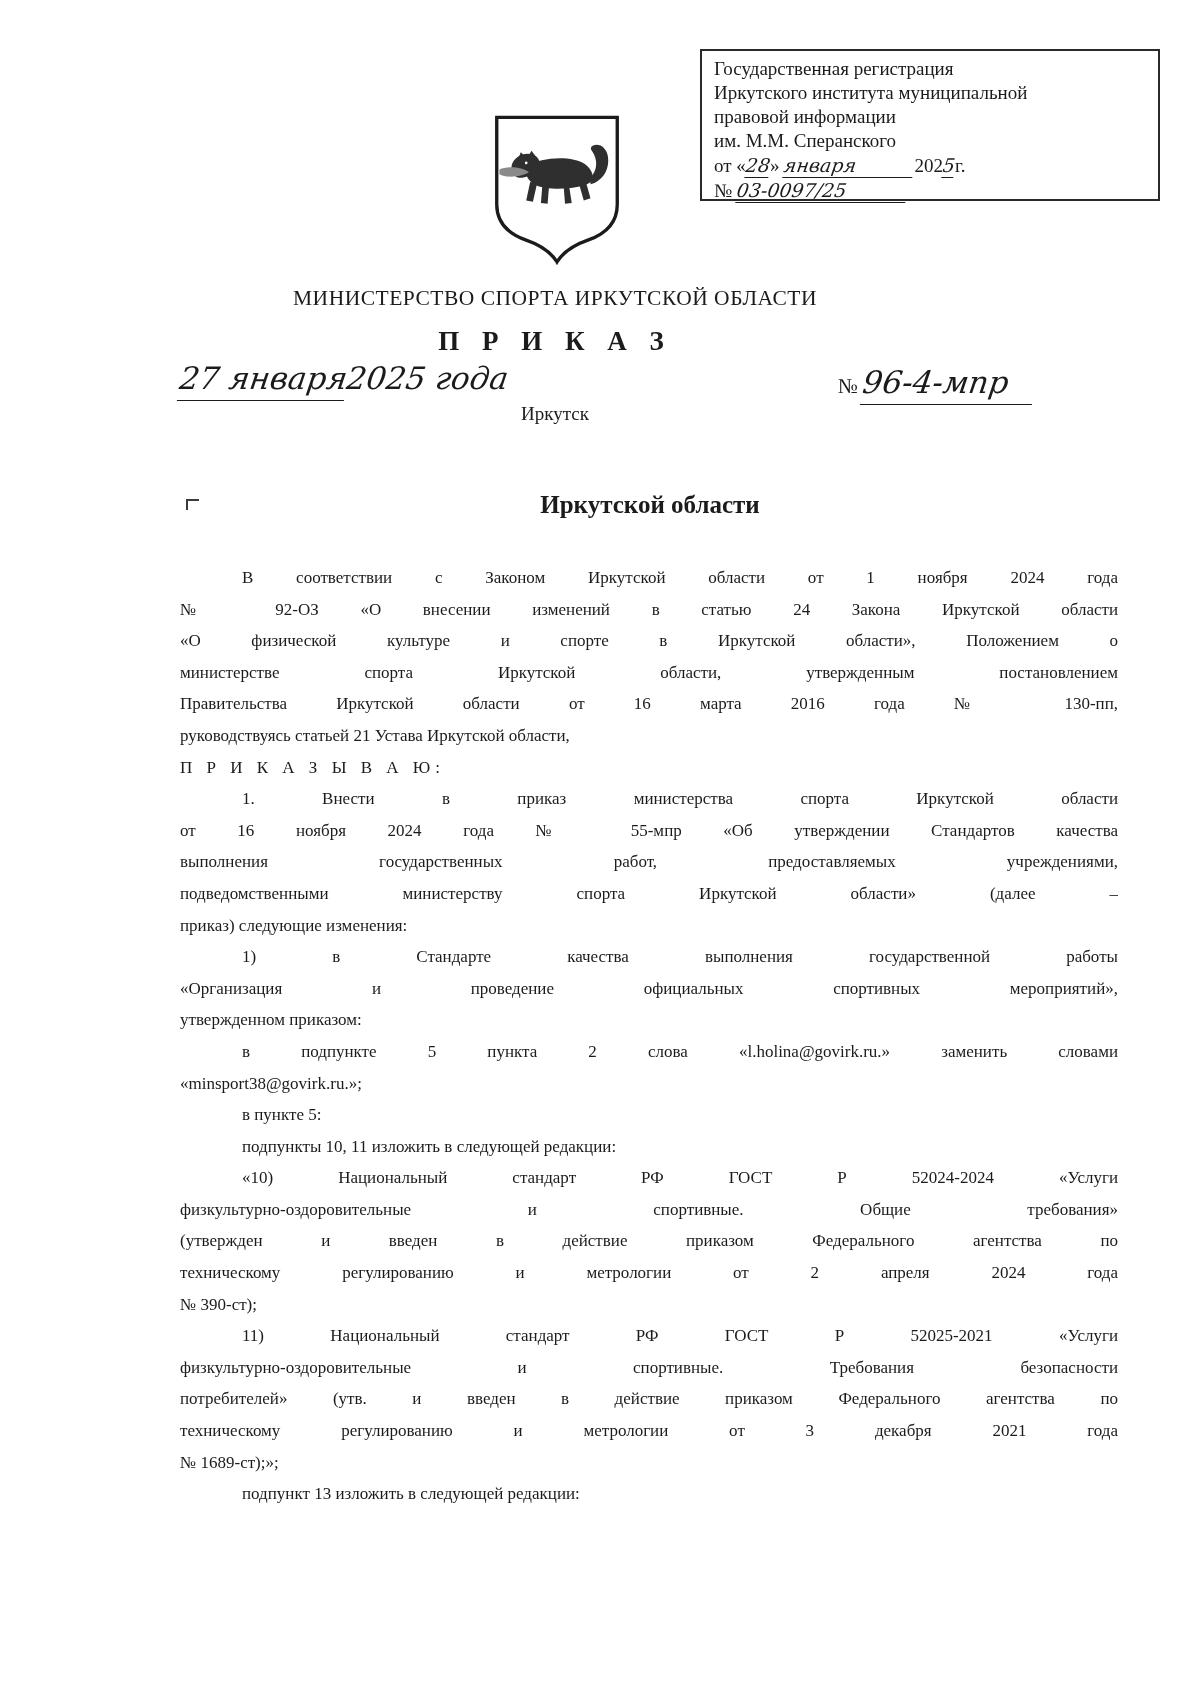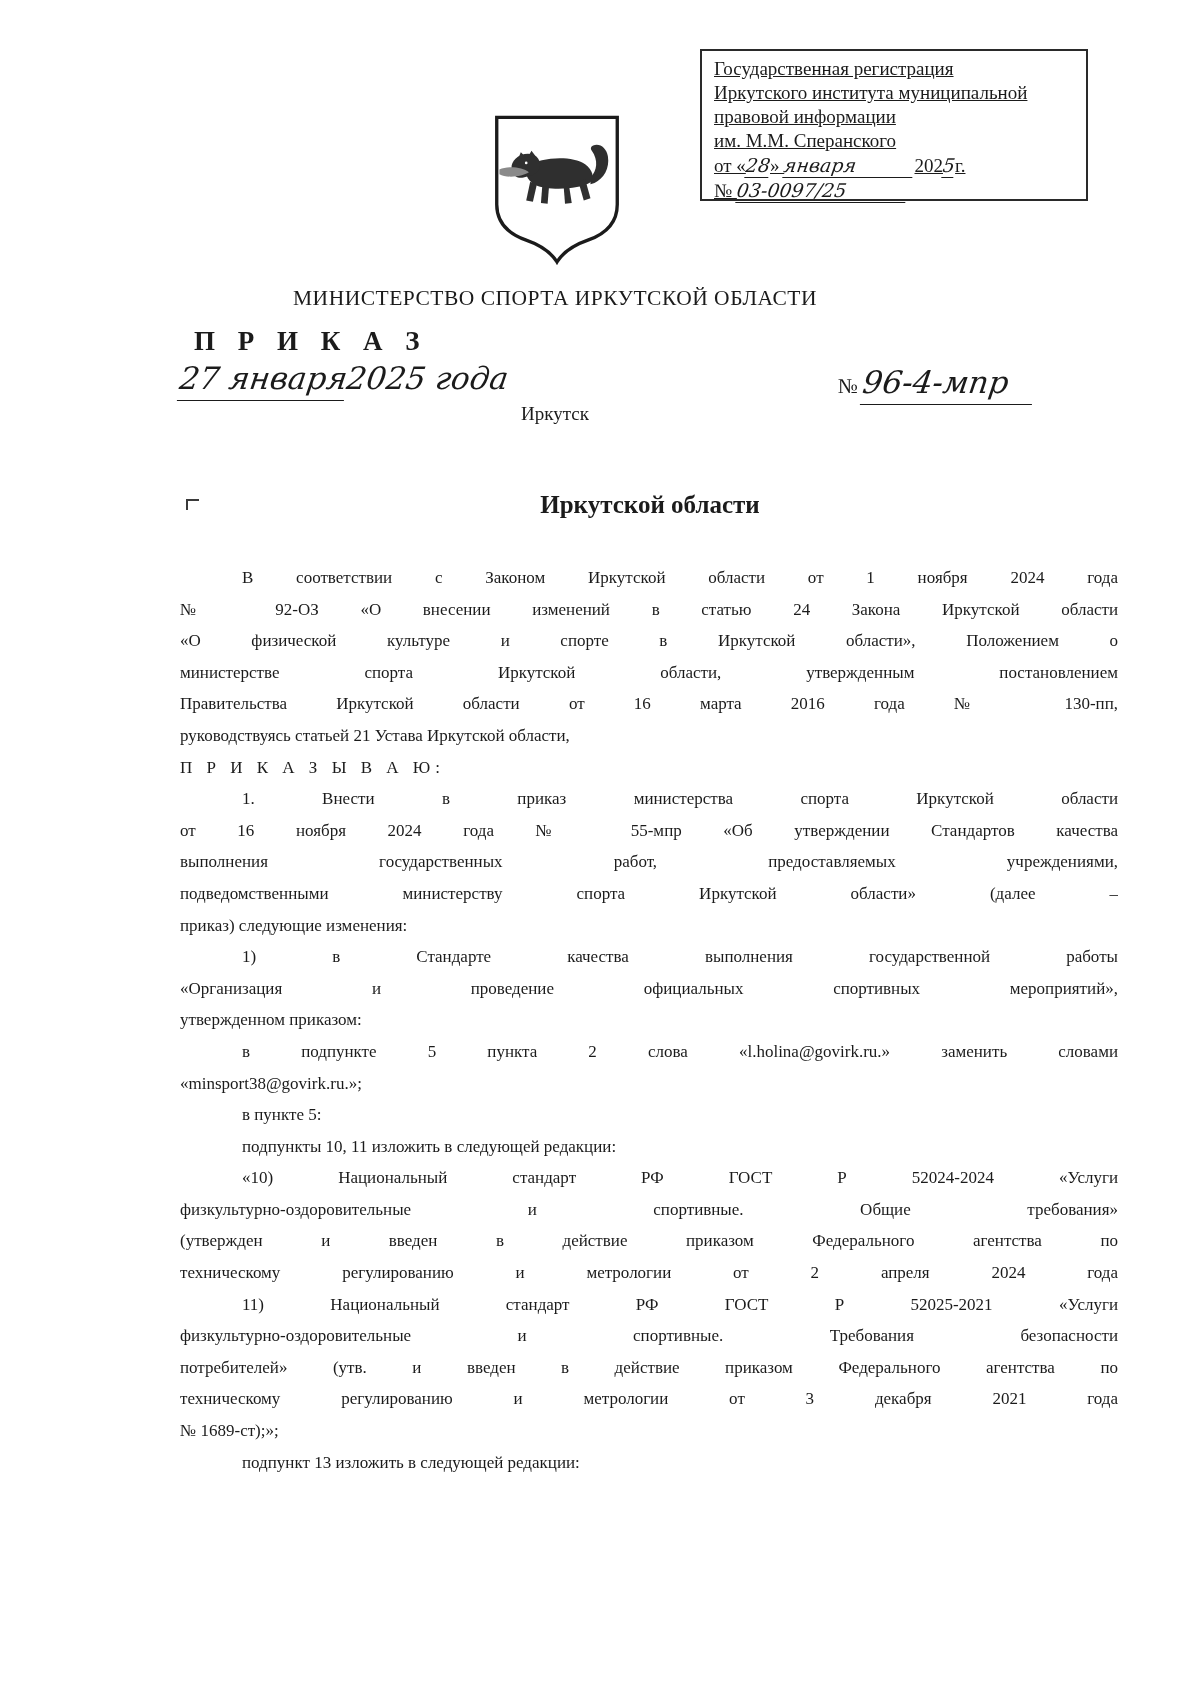--- a/index.html
+++ b/index.html
@@ -2,34 +2,34 @@
 <html><head>
 <meta charset="utf-8">
 <style>
   html,body{margin:0;padding:0;background:#ffffff;}
   .page{
     position:relative;width:1200px;height:1682px;background:#ffffff;
     font-family:"Liberation Serif",serif;color:#1b1b1b;overflow:hidden;
   }
   
   .stamp{
-    position:absolute;left:700px;top:49px;width:388px;height:152px;
+    position:absolute;left:700px;top:49px;width:460px;height:152px;
     box-sizing:border-box;border:2px solid #2a2a2a;background:#fff;
-    padding:6px 8px 4px 12px;font-size:19px;line-height:24px;white-space:nowrap;text-decoration:underline;
+    padding:6px 8px 4px 12px;font-size:19px;line-height:24px;white-space:nowrap;
   }
   .hw{font-family:"DejaVu Serif",serif;font-style:italic;display:inline-block;transform:skewX(-8deg);}
   .u{border-bottom:1.5px solid #1b1b1b;}
   .stamp .month{padding-right:58px;}
   .stamp .numval{padding-right:60px;}
   
   .emblem{position:absolute;left:490px;top:112px;width:134px;height:154px;}
   
   .ministry{position:absolute;left:180px;top:286px;width:750px;text-align:center;
     font-size:21.5px;letter-spacing:0.5px;}
-  .doctype{position:absolute;left:194px;top:326px;width:750px;text-align:left;
+  .doctype{position:absolute;left:180px;top:326px;width:750px;text-align:center;
     font-size:27px;font-weight:bold;letter-spacing:8px;}
   .dateline{position:absolute;left:180px;top:356px;width:940px;height:50px;}
   .hw-big{font-size:31px;line-height:44px;}
   .docnum{position:absolute;left:658px;top:4px;}
   .docnum .nlabel{font-size:21px;}
   .docnum .numval{padding-right:26px;}
   .city{position:absolute;left:180px;top:403px;width:750px;text-align:center;font-size:19px;}
   .corner{position:absolute;left:186px;top:499px;width:11px;height:9px;
     border-left:2px solid #3a3a3a;border-top:2px solid #3a3a3a;}
   .title{position:absolute;left:180px;top:487px;width:940px;text-align:center;
@@ -111,20 +111,21 @@
     <div class="ln j">«Организация и проведение официальных спортивных мероприятий»,</div>
     <div class="ln">утвержденном приказом:</div>
     <div class="ln j ind">в подпункте 5 пункта 2 слова «l.holina@govirk.ru.» заменить словами</div>
     <div class="ln">«minsport38@govirk.ru.»;</div>
     <div class="ln ind">в пункте 5:</div>
     <div class="ln ind">подпункты 10, 11 изложить в следующей редакции:</div>
     <div class="ln j ind">«10) Национальный стандарт РФ ГОСТ Р 52024-2024 «Услуги</div>
     <div class="ln j">физкультурно-оздоровительные и спортивные. Общие требования»</div>
     <div class="ln j">(утвержден и введен в действие приказом Федерального агентства по</div>
     <div class="ln j">техническому регулированию и метрологии от 2 апреля 2024 года</div>
+    <div class="ln">№ 390-ст);</div>
     <div class="ln j ind">11) Национальный стандарт РФ ГОСТ Р 52025-2021 «Услуги</div>
     <div class="ln j">физкультурно-оздоровительные и спортивные. Требования безопасности</div>
     <div class="ln j">потребителей» (утв. и введен в действие приказом Федерального агентства по</div>
     <div class="ln j">техническому регулированию и метрологии от 3 декабря 2021 года</div>
     <div class="ln">№ 1689-ст);»;</div>
     <div class="ln ind">подпункт 13 изложить в следующей редакции:</div>
   </div>
 
 </div>
 

